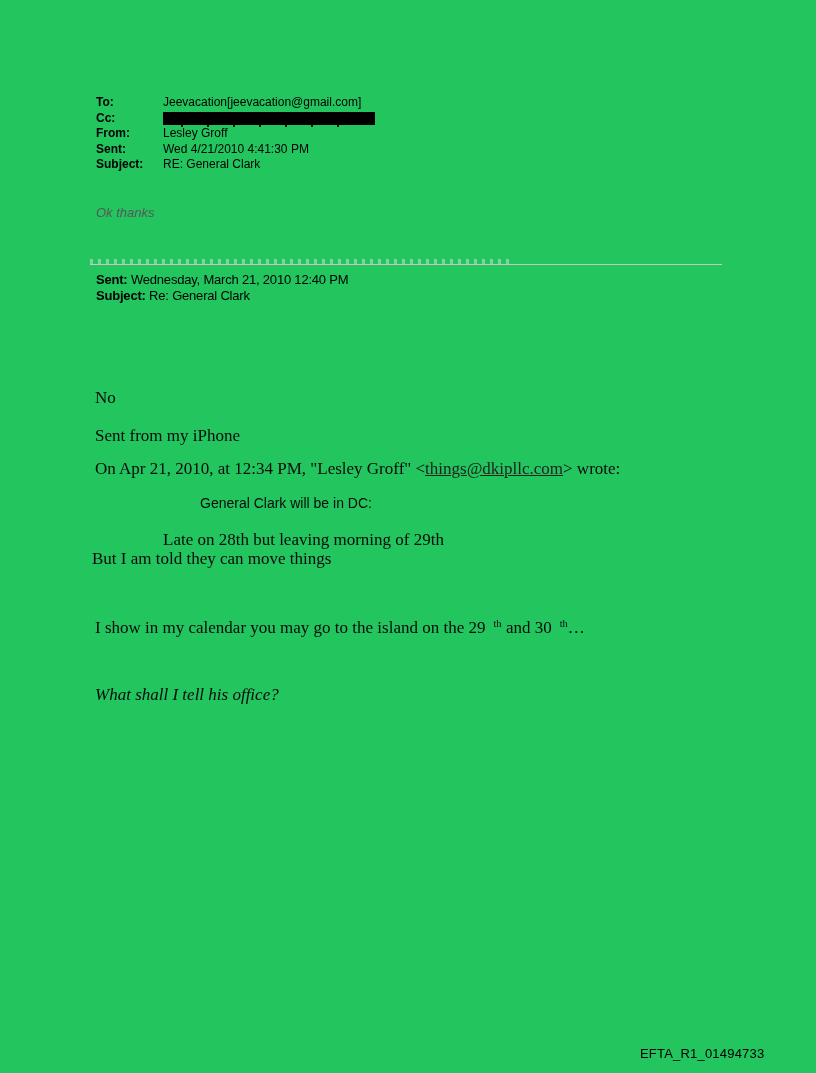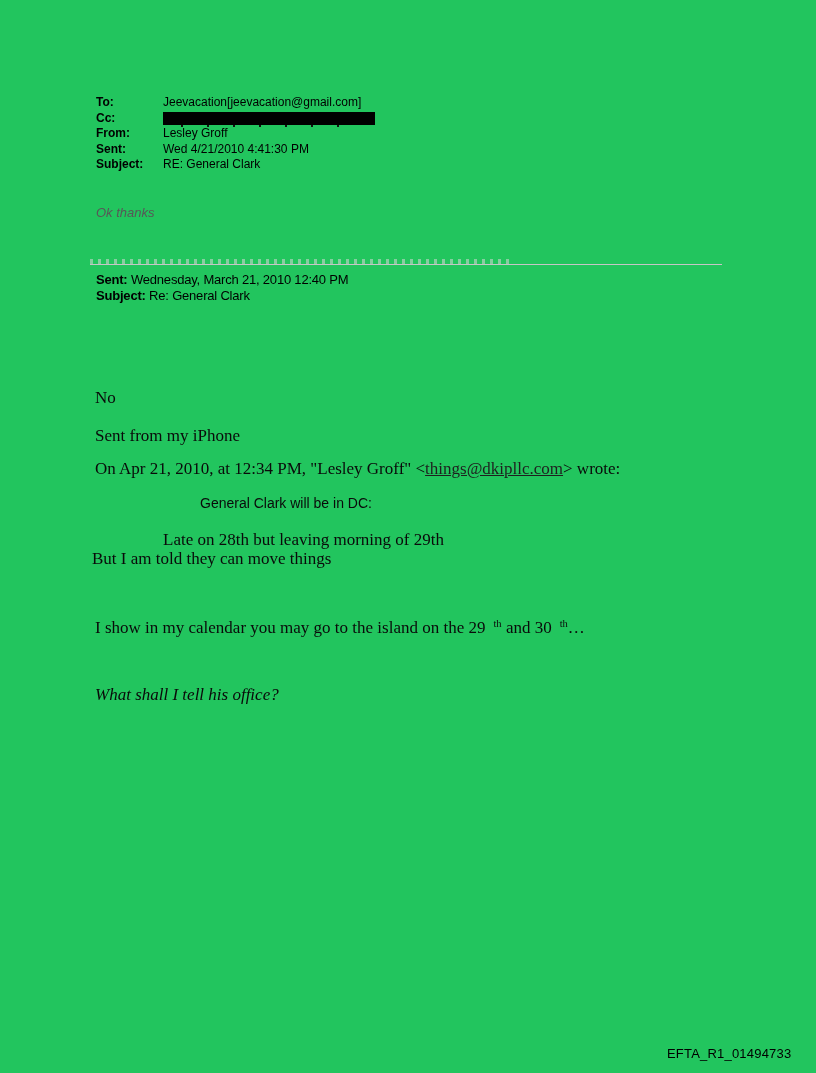--- a/index.html
+++ b/index.html
@@ -55,21 +55,21 @@
   .p-late{left:141px;top:530px;margin-left:22px;}
   .p-move{left:92px;top:549px;}
   .p-calendar{left:95px;top:618px;}
   .p-question{left:95px;top:685px;font-style:italic;}
 
   sup.ord{font-size:10.5px;line-height:0;vertical-align:6px;padding-left:8px;}
 
   a.email-link{color:#1f1f1f;text-decoration:underline;cursor:pointer;}
 
   
-  .bates{position:absolute;left:667px;top:1046px;font-size:13px;letter-spacing:0.2px;}
+  .bates{position:absolute;left:640px;top:1046px;font-size:13px;letter-spacing:0.2px;}
 </style>
 </head>
 <body>
 
 <div class="page">
 
   <div class="hdr">
     <div class="hrow">
       <span class="hlabel">To:</span>
       <span class="hvalue">Jeevacation[jeevacation@gmail.com]</span>

